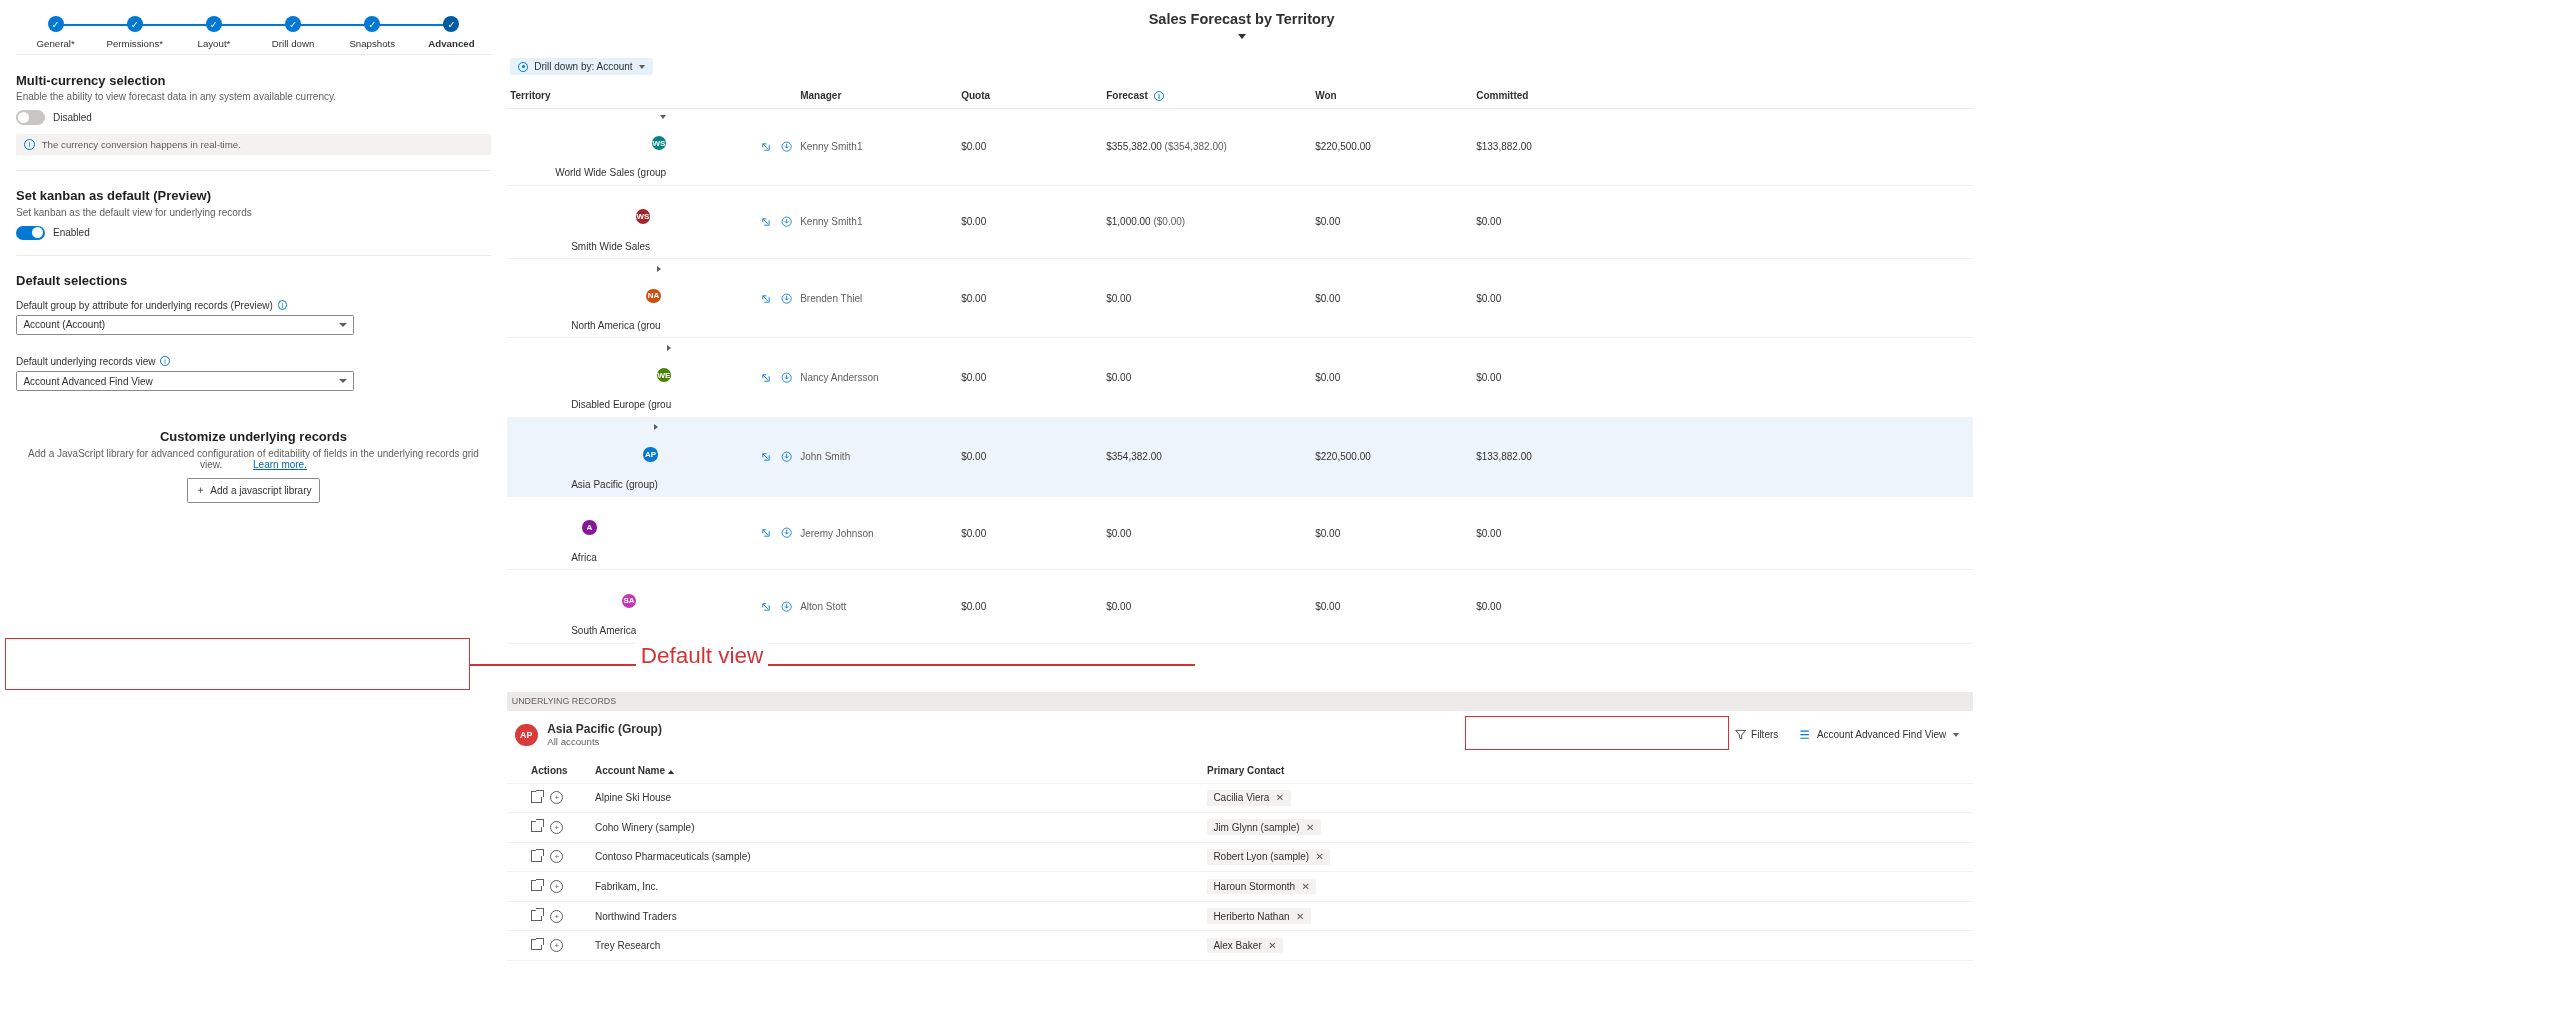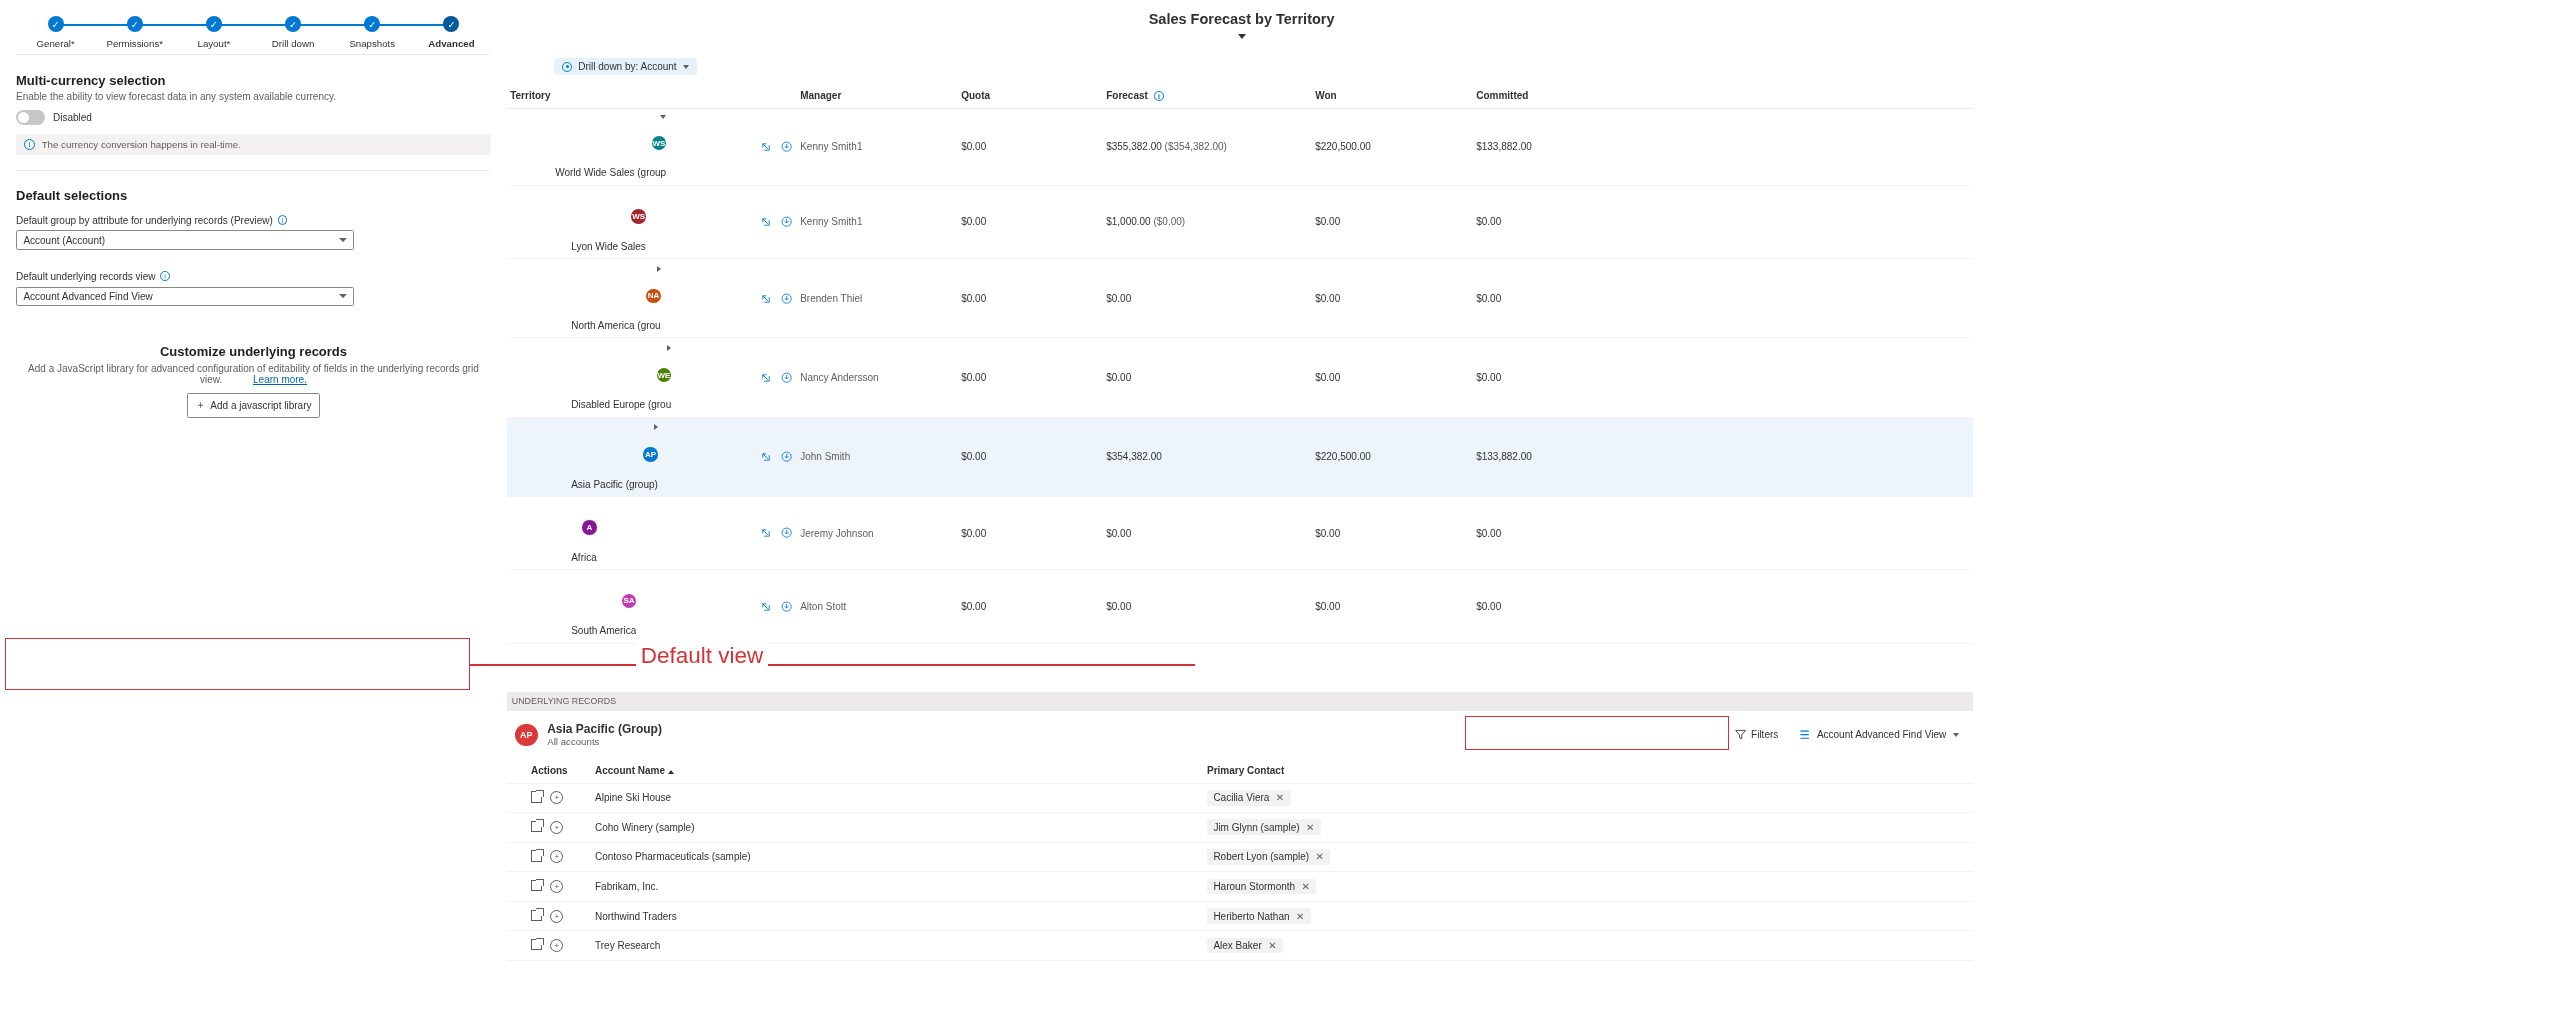--- a/index.html
+++ b/index.html
@@ -90,21 +90,21 @@
     max-width: 1466px;
   }
   .page-title-row { display:flex; align-items:center; gap:6.4px; padding: 0 0 9.7px 3.2px; flex-direction: column;}
   .page-title { font-size:14.5px; font-weight:600; }
   .chevron-down { width:0;height:0;border-left:4.8px solid transparent;border-right:4.8px solid transparent;border-top:5.6px solid #323130; }
   .tabs { display:flex; gap:21px; border-bottom:0.8px solid #edebe9; padding-left:3.2px;}
   .tab { padding:0 0 8px 0; cursor:pointer; font-size:10.5px; color:#605e5c;}
   .tab.active { color:#323130; border-bottom:2.4px solid #0078d4; font-weight:600;}
   .toolbar { padding:9.7px 3.2px 8px 3.2px; }
   .pill {
-    background:#e5f1fb; border-radius:3px; padding:3.2px 8px; display:inline-flex; align-items:center; gap:6.4px; font-size:10px; cursor:pointer;margin-left:44px;
+    background:#e5f1fb; border-radius:3px; padding:3.2px 8px; display:inline-flex; align-items:center; gap:6.4px; font-size:10px; cursor:pointer;
   }
   .circle-small-icon { width:9.7px;height:9.7px;border:0.8px solid #0078d4;border-radius:50%; position:relative;}
   .circle-small-icon::after { content:""; position:absolute; width:3.2px;height:3.2px;background:#0078d4;border-radius:50%; top:2.4px; left:2.4px;}
   
   .grid {
     width:100%;
   }
   .grid-header, .grid-row {
     display:grid;
     grid-template-columns: 290px 161px 145px 209px 161px 242px;
@@ -205,20 +205,30 @@
           <div class="knob"></div>
         </div>
       <span>Disabled</span>
     </div>
     <div class="info-bar">
       <span class="info-icon">i</span>
       <span>The currency conversion happens in real-time.</span>
     </div>
   </div>
 
+  <div class="section">
+    <div class="section-title">Set kanban as default (Preview)</div>
+    <div class="section-desc">Set kanban as the default view for underlying records</div>
+    <div class="toggle-row">
+      <div class="toggle on">
+          <div class="knob"></div>
+        </div>
+      <span>Enabled</span>
+    </div>
+  </div>
 
   <div class="section" style="border-bottom:none;">
     <div class="section-title">Default selections</div>
 
     <div class="field-label">
       <span>Default group by attribute for underlying records (Preview)</span>
       <span class="info-icon" style="width:9.7px;height:9.7px;font-size:7.2px;">i</span>
     </div>
     <div class="select small-chevron">
       <span>Account (Account)</span>
@@ -296,21 +306,21 @@
           <div>$0.00</div>
           <div><span>$355,382.00</span> <span class="sub">($354,382.00)</span></div>
           <div>$220,500.00</div>
           <div>$133,882.00</div>
         </div>
         <div class="grid-row">
           <div class="terr-wrap">
             <div class="territory-cell indent-2">
               <span style="width: 4px; display: inline-block;"></span>
               <span class="avatar" style="background: rgb(164, 38, 44);">WS</span>
-              <span>Lyon Wide Sales</span>
+              <span>Smith Wide Sales</span>
             </div>
             <div class="terr-icons">
     <svg width="11.3" height="11.3" viewBox="0 0 16 16">
                 <path d="M4 9V4h5M4 4l7 7M6 13h7V6" fill="none" stroke="#0078d4" stroke-width="1.3"></path>
               </svg>
     <svg width="11.3" height="11.3" viewBox="0 0 16 16">
                 <circle cx="8" cy="8" r="6.5" fill="none" stroke="#0078d4" stroke-width="1.2"></circle>
                 <path d="M8 4v6M5.5 7.5L8 10l2.5-2.5" fill="none" stroke="#0078d4" stroke-width="1.2"></path>
               </svg>
             </div>

